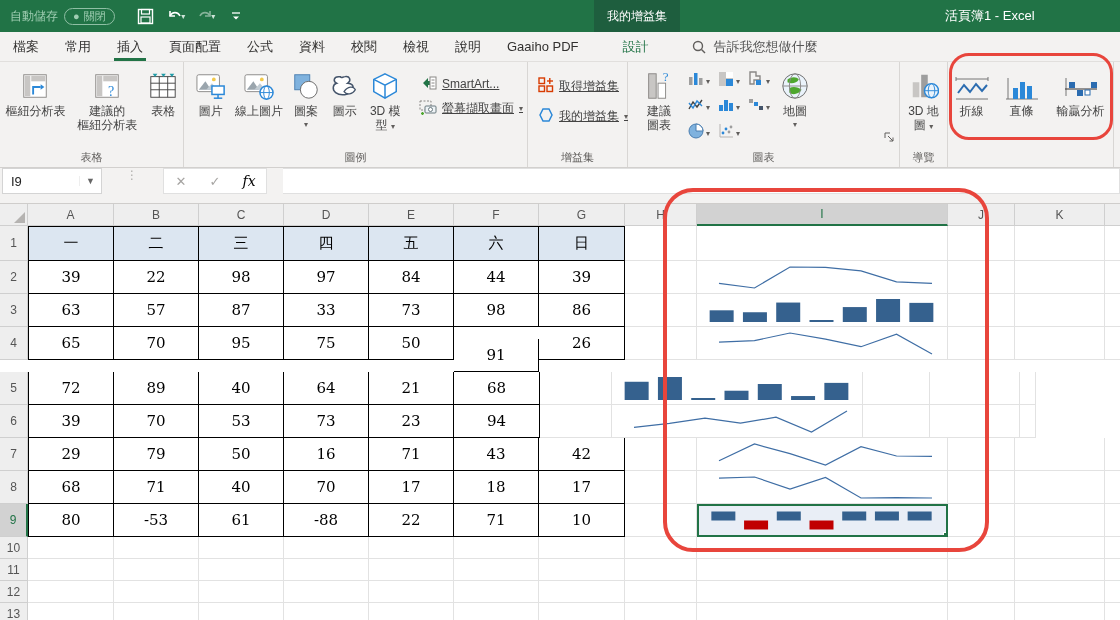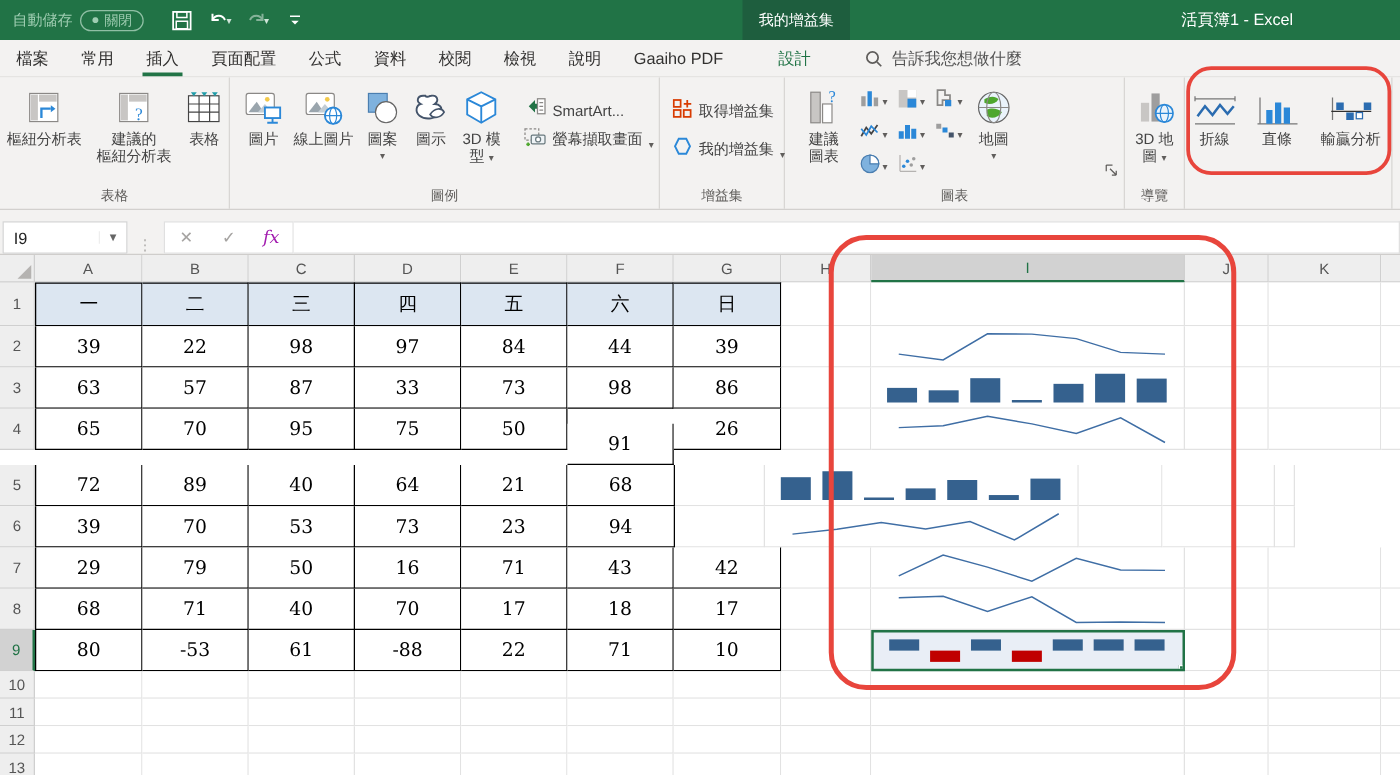--- a/index.html
+++ b/index.html
@@ -25,39 +25,39 @@
   .tab.contextual { color:#217346; margin-left:18px; }
   .tellme { display:flex; align-items:center; gap:8px; margin-left:30px; color:#555; font-size:13px; }
 
   
   .ribbon { height:106px; background:#f3f2f1; display:flex; border-bottom:1px solid #d2d0ce; position:relative; }
   .rgroup { position:relative; display:flex; flex-direction:column; border-right:1px solid #d8d6d4; }
   .rgroup-content { flex:1; display:flex; align-items:flex-start; padding-top:4px; }
   .rgroup-label { height:17px; text-align:center; font-size:11px; color:#605e5c; line-height:15px; }
   .big-btn { display:flex; flex-direction:column; align-items:center; padding-top:2px; font-size:12px; color:#444; text-align:center; line-height:14px; }
   .big-btn .bicon { height:36px; display:flex; align-items:center; justify-content:center; }
-  .small-btn { display:flex; align-items:flex-end; gap:5px; font-size:12px; color:#444; height:24px; padding:0 4px; white-space:nowrap; }
+  .small-btn { display:flex; align-items:center; gap:5px; font-size:12px; color:#444; height:24px; padding:0 4px; white-space:nowrap;text-decoration:underline; }
   .caret { font-size:8px; color:#605e5c; }
   .mini-grid { display:grid; grid-template-columns:auto auto auto; grid-auto-rows:26px; column-gap:8px; align-items:center; padding:2px 6px 0 6px; }
   .mini-item { display:flex; align-items:center; gap:2px; }
   .dlg-launcher { position:absolute; right:4px; bottom:20px; }
 
   
   .red-oval { position:absolute; border:4px solid #e8453c; border-radius:26px; pointer-events:none; }
   .red-oval.ribbon-ov { left:949px; top:53px; width:164px; height:87px; border-width:3.5px; border-radius:20px; }
   .red-oval.grid-ov { left:663px; top:188px; width:326px; height:364px; border-radius:30px; }
 
   
-  .formulabar { height:36px; background:#f3f2f1; display:flex; align-items:flex-end; border-bottom:1px solid #cfcdcb; padding:0 0 0 2px; }
+  .formulabar { height:36px; background:#f3f2f1; display:flex; align-items:flex-start; border-bottom:1px solid #cfcdcb; padding:0 0 0 2px;gap:16px; }
   .namebox { width:100px; height:26px; background:#fff; border:1px solid #d4d4d4; display:flex; align-items:center; font-size:13px; color:#222; padding-left:8px; }
   .namebox .nb-caret { margin-left:auto; padding:0 6px; color:#666; font-size:9px; border-left:1px solid #eee; }
   .fb-dots { color:#b0aeac; font-size:12px; padding:0 8px; letter-spacing:1px; }
   .fb-btns { height:26px; background:#fff; border:1px solid #e0e0e0; display:flex; align-items:center; }
   .fb-btn { width:34px; height:24px; display:flex; align-items:center; justify-content:center; color:#a6a4a2; font-size:13px; }
-  .fb-btn.fx { color:#a21caf; font-family:"DejaVu Serif",serif; font-style:italic; font-size:14px; }
+  .fb-btn.fx { color:#000000; font-family:"DejaVu Serif",serif; font-style:italic; font-size:14px; }
   .fb-input { flex:1; height:26px; background:#fff; border:1px solid #e0e0e0; border-left:none; }
 
   
   .grid { position:relative; background:#fff; }
   .gridrow { display:flex; }
   .colhdr, .rowhdr, .corner { background:#eeeeee; color:#555; font-size:12px; display:flex; align-items:center; justify-content:center; border-right:1px solid #cfcfcf; border-bottom:1px solid #cfcfcf; flex:none; }
   .colhdr.sel { background:#d2d2d2; color:#217346; border-bottom:2px solid #217346; }
   .rowhdr.sel { background:#d2d2d2; color:#217346; border-right:2px solid #217346; }
   .corner { position:relative; }
   .corner::after { content:""; position:absolute; right:2px; bottom:2px; border-style:solid; border-width:0 0 11px 11px; border-color:transparent transparent #b5b3b1 transparent; }

